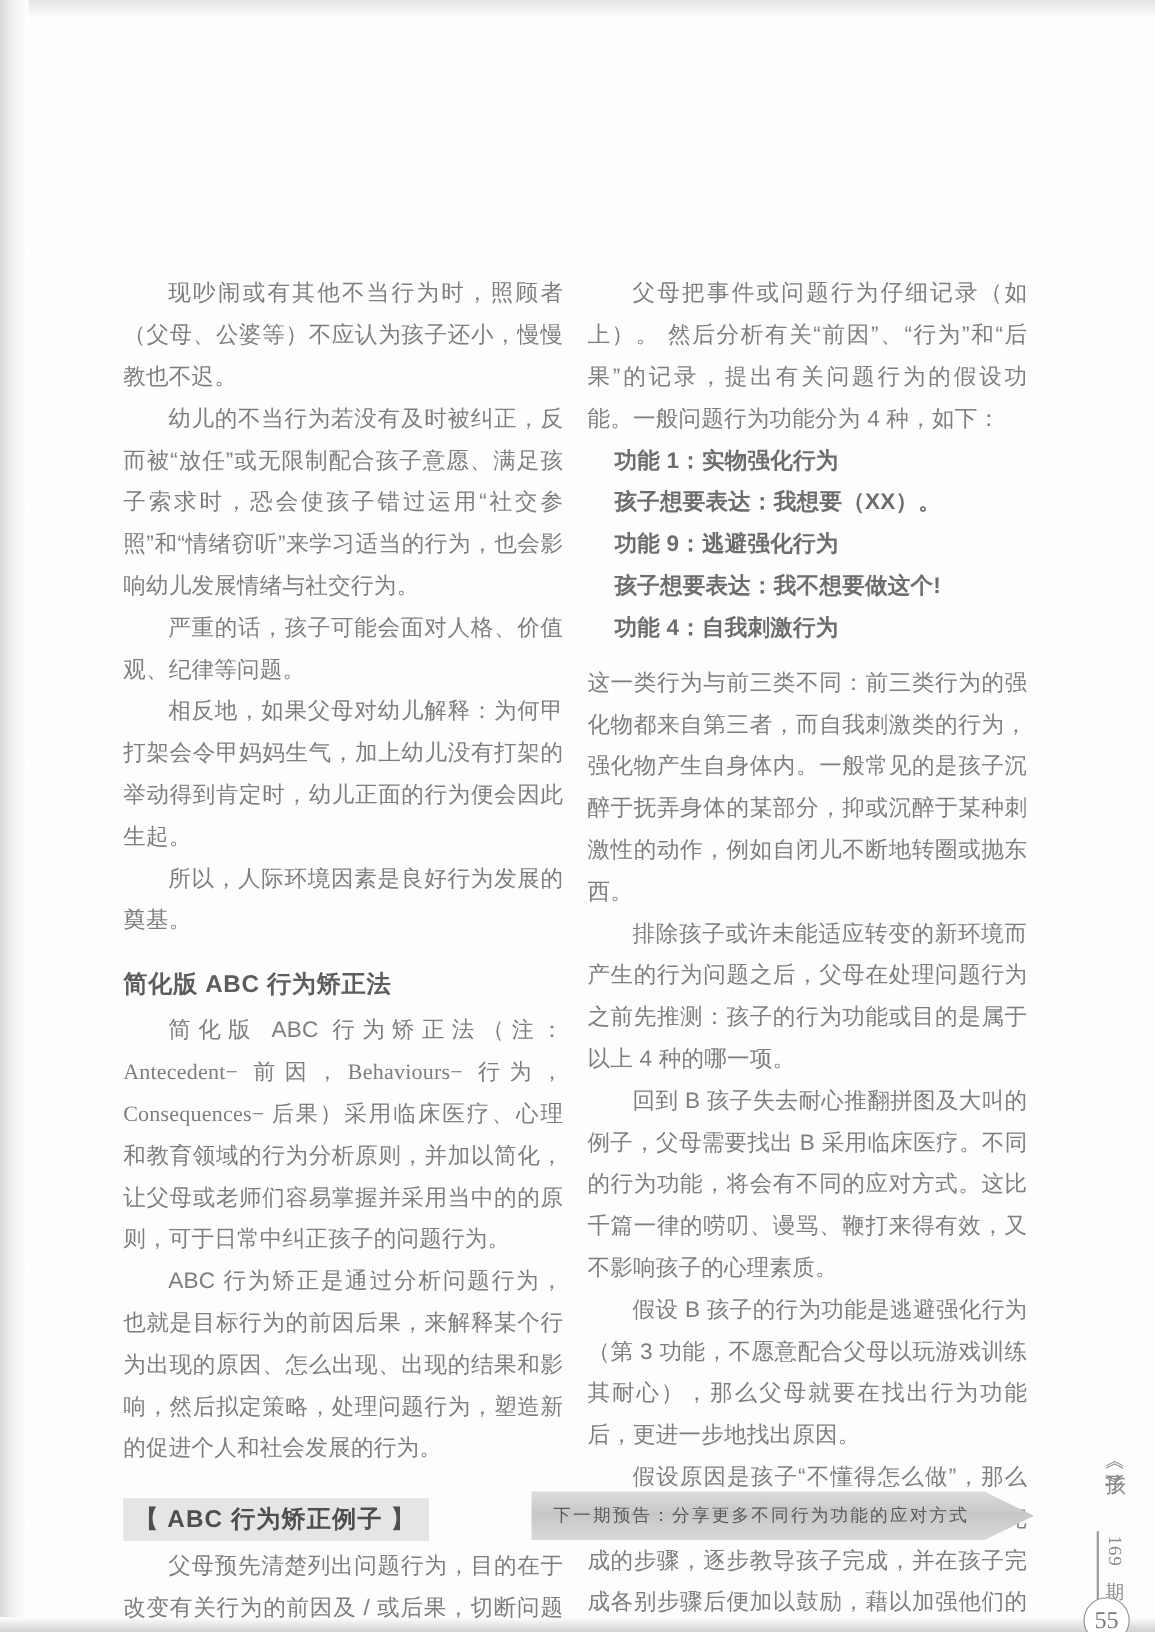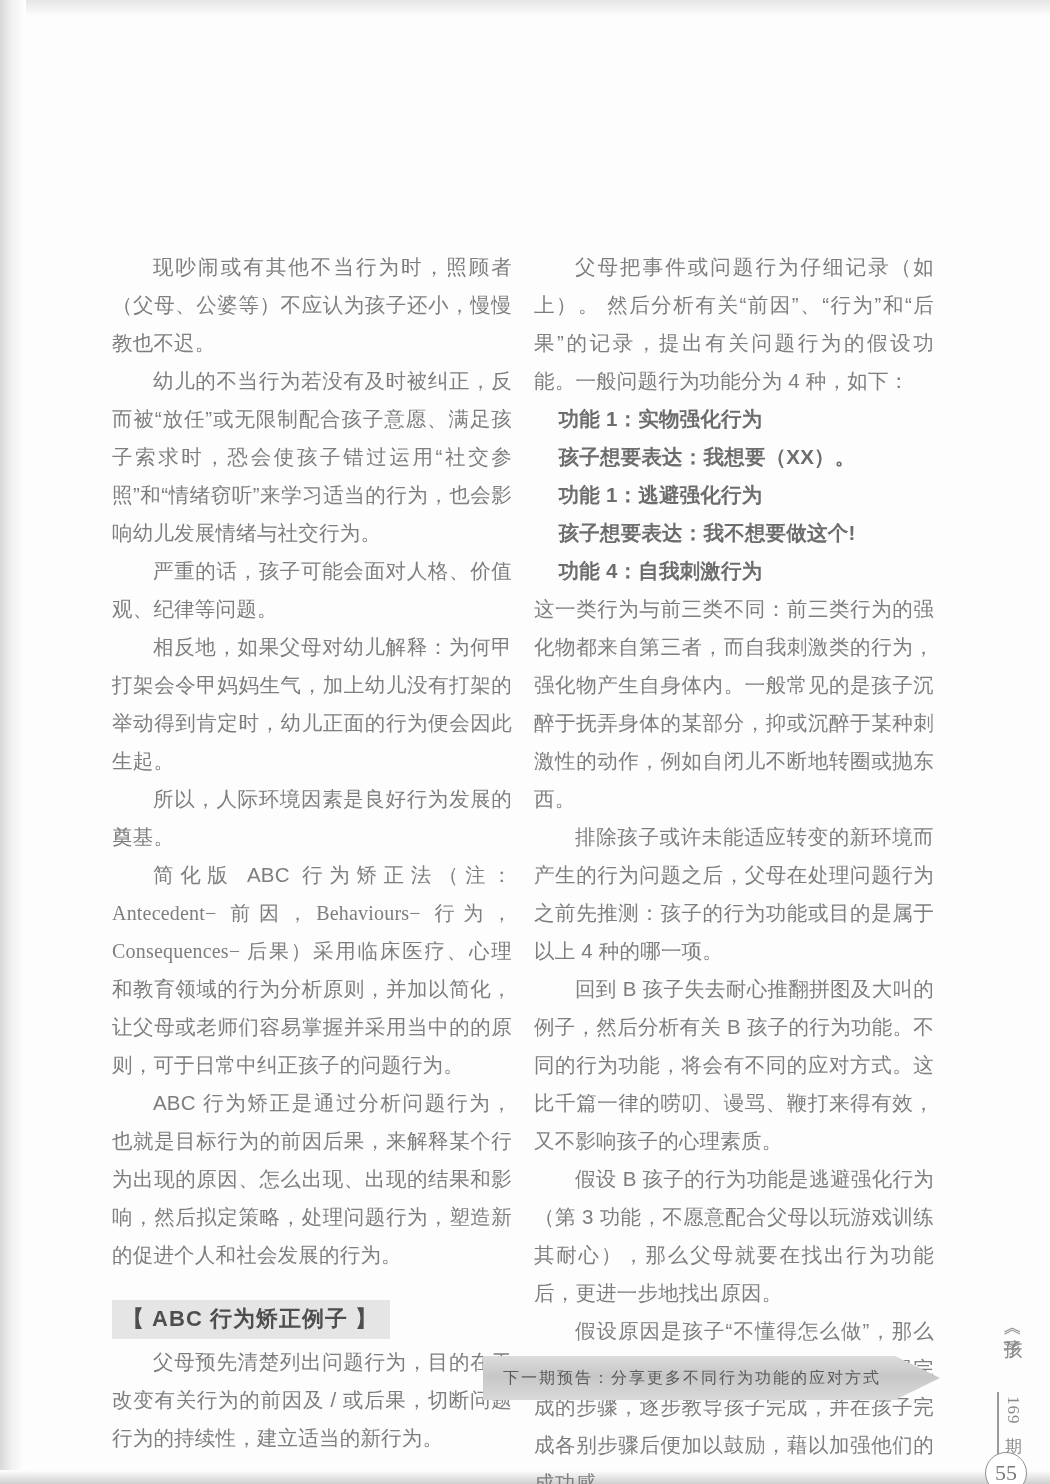--- a/index.html
+++ b/index.html
@@ -54,21 +54,21 @@
     text-align: justify;
     text-justify: inter-ideograph;
   }
   #col-left  { left: 112px; }
   #col-right { left: 534px; }
 
   p.para {
     margin: 0;
     text-indent: 2em;
   }
-  p.para.noindent { text-indent: 0; }
+  p.para.noindent { text-indent: 0; margin-top: 12px; }
 
   
   h2.section-heading {
     margin: 22px 0 6px 0;
     font-size: 22px;
     line-height: 34px;
     font-weight: bold;
     color: #5d5d5d;
     letter-spacing: 0.6px;
   }
@@ -189,46 +189,47 @@
   <div id="scan-shade-bottom"></div>
 
   <div class="column" id="col-left">
 
     <p class="para">现吵闹或有其他不当行为时，照顾者（父母、公婆等）不应认为孩子还小，慢慢教也不迟。</p>
     <p class="para">幼儿的不当行为若没有及时被纠正，反而被“放任”或无限制配合孩子意愿、满足孩子索求时，恐会使孩子错过运用“社交参照”和“情绪窃听”来学习适当的行为，也会影响幼儿发展情绪与社交行为。</p>
     <p class="para">严重的话，孩子可能会面对人格、价值观、纪律等问题。</p>
     <p class="para">相反地，如果父母对幼儿解释：为何甲打架会令甲妈妈生气，加上幼儿没有打架的举动得到肯定时，幼儿正面的行为便会因此生起。</p>
     <p class="para">所以，人际环境因素是良好行为发展的奠基。</p>
 
+    <h2 class="section-heading">简化版 ABC 行为矫正法</h2>
 
     <p class="para"><span>简化版 ABC 行为矫正法（</span><span class="serif">注：Antecedent− 前因，Behaviours− 行为，Consequences− 后果</span><span>）采用临床医疗、心理和教育领域的行为分析原则，并加以简化，让父母或老师们容易掌握并采用当中的的原则，可于日常中纠正孩子的问题行为。</span></p>
 
     <p class="para">ABC 行为矫正是通过分析问题行为，也就是目标行为的前因后果，来解释某个行为出现的原因、怎么出现、出现的结果和影响，然后拟定策略，处理问题行为，塑造新的促进个人和社会发展的行为。</p>
 
     <div>
       <span class="boxed-heading">【 ABC 行为矫正例子 】</span>
     </div>
 
     <p class="para">父母预先清楚列出问题行为，目的在于改变有关行为的前因及 / 或后果，切断问题行为的持续性，建立适当的新行为。</p>
 
   </div>
 
   <div class="column" id="col-right">
 
     <p class="para">父母把事件或问题行为仔细记录（如上）。 然后分析有关“前因”、“行为”和“后果”的记录，提出有关问题行为的假设功能。一般问题行为功能分为 4 种，如下：</p>
 
     <p class="func-line">功能 1：实物强化行为</p>
     <p class="func-line">孩子想要表达：我想要（XX）。</p>
-    <p class="func-line">功能 1：逃避强化行为</p>
+    <p class="func-line">功能 9：逃避强化行为</p>
     <p class="func-line">孩子想要表达：我不想要做这个!</p>
     <p class="func-line">功能 4：自我刺激行为</p>
 
     <p class="para noindent">这一类行为与前三类不同：前三类行为的强化物都来自第三者，而自我刺激类的行为，强化物产生自身体内。一般常见的是孩子沉醉于抚弄身体的某部分，抑或沉醉于某种刺激性的动作，例如自闭儿不断地转圈或抛东西。</p>
     <p class="para">排除孩子或许未能适应转变的新环境而产生的行为问题之后，父母在处理问题行为之前先推测：孩子的行为功能或目的是属于以上 4 种的哪一项。</p>
-    <p class="para">回到 B 孩子失去耐心推翻拼图及大叫的例子，然后分析有关 B 孩子的行为功能。不同的行为功能，将会有不同的应对方式。这比千篇一律的唠叨、谩骂、鞭打来得有效，又不影响孩子的心理素质。</p>
+    <p class="para">回到 B 孩子失去耐心推翻拼图及大叫的例子，父母需要找出 B 采用临床医疗。不同的行为功能，将会有不同的应对方式。这比千篇一律的唠叨、谩骂、鞭打来得有效，又不影响孩子的心理素质。</p>
     <p class="para">假设 B 孩子的行为功能是逃避强化行为（第 3 功能，不愿意配合父母以玩游戏训练其耐心），那么父母就要在找出行为功能后，更进一步地找出原因。</p>
     <p class="para">假设原因是孩子“不懂得怎么做”，那么父母可尝试把孩子的游戏预先分成较容易完成的步骤，逐步教导孩子完成，并在孩子完成各别步骤后便加以鼓励，藉以加强他们的成功感。</p>
 
   </div>
 
   <div id="footer-ribbon">
     <svg width="458" height="52" viewBox="0 0 458 52">
       <defs>
         <linearGradient id="ribgrad" x1="0" y1="0" x2="0" y2="1">
           <stop offset="0%" stop-color="#dcdcdc"></stop>

